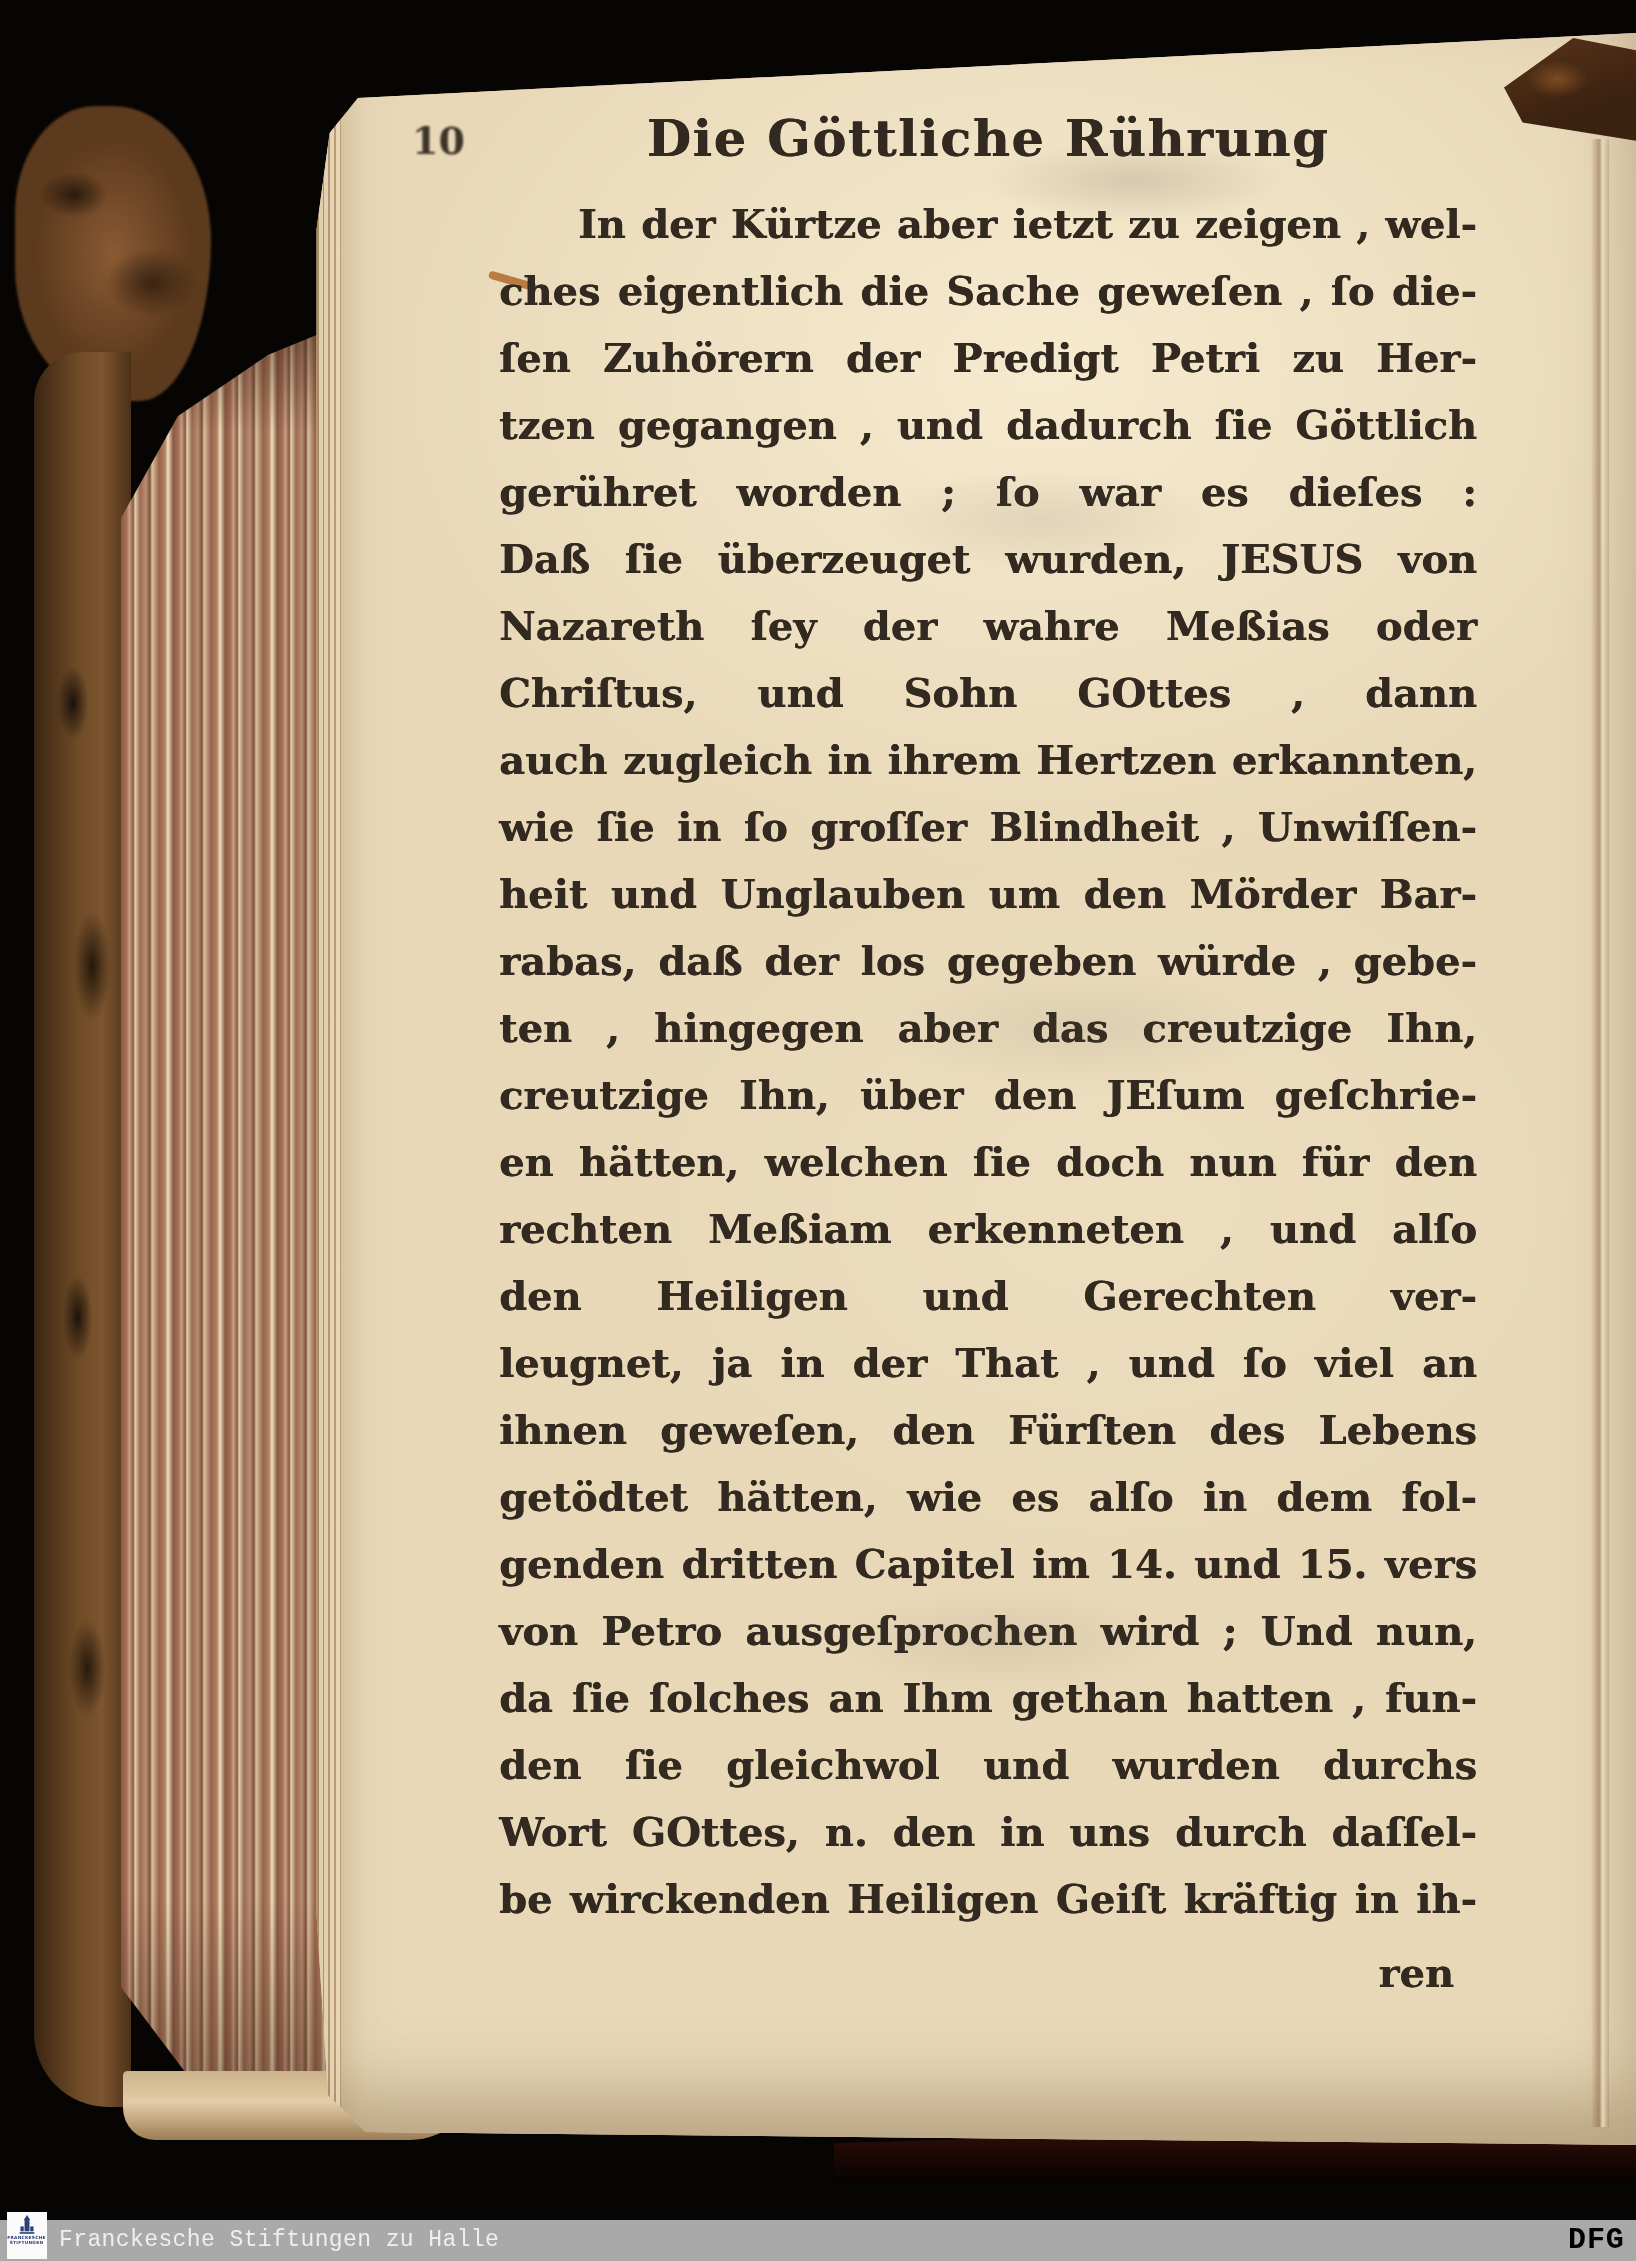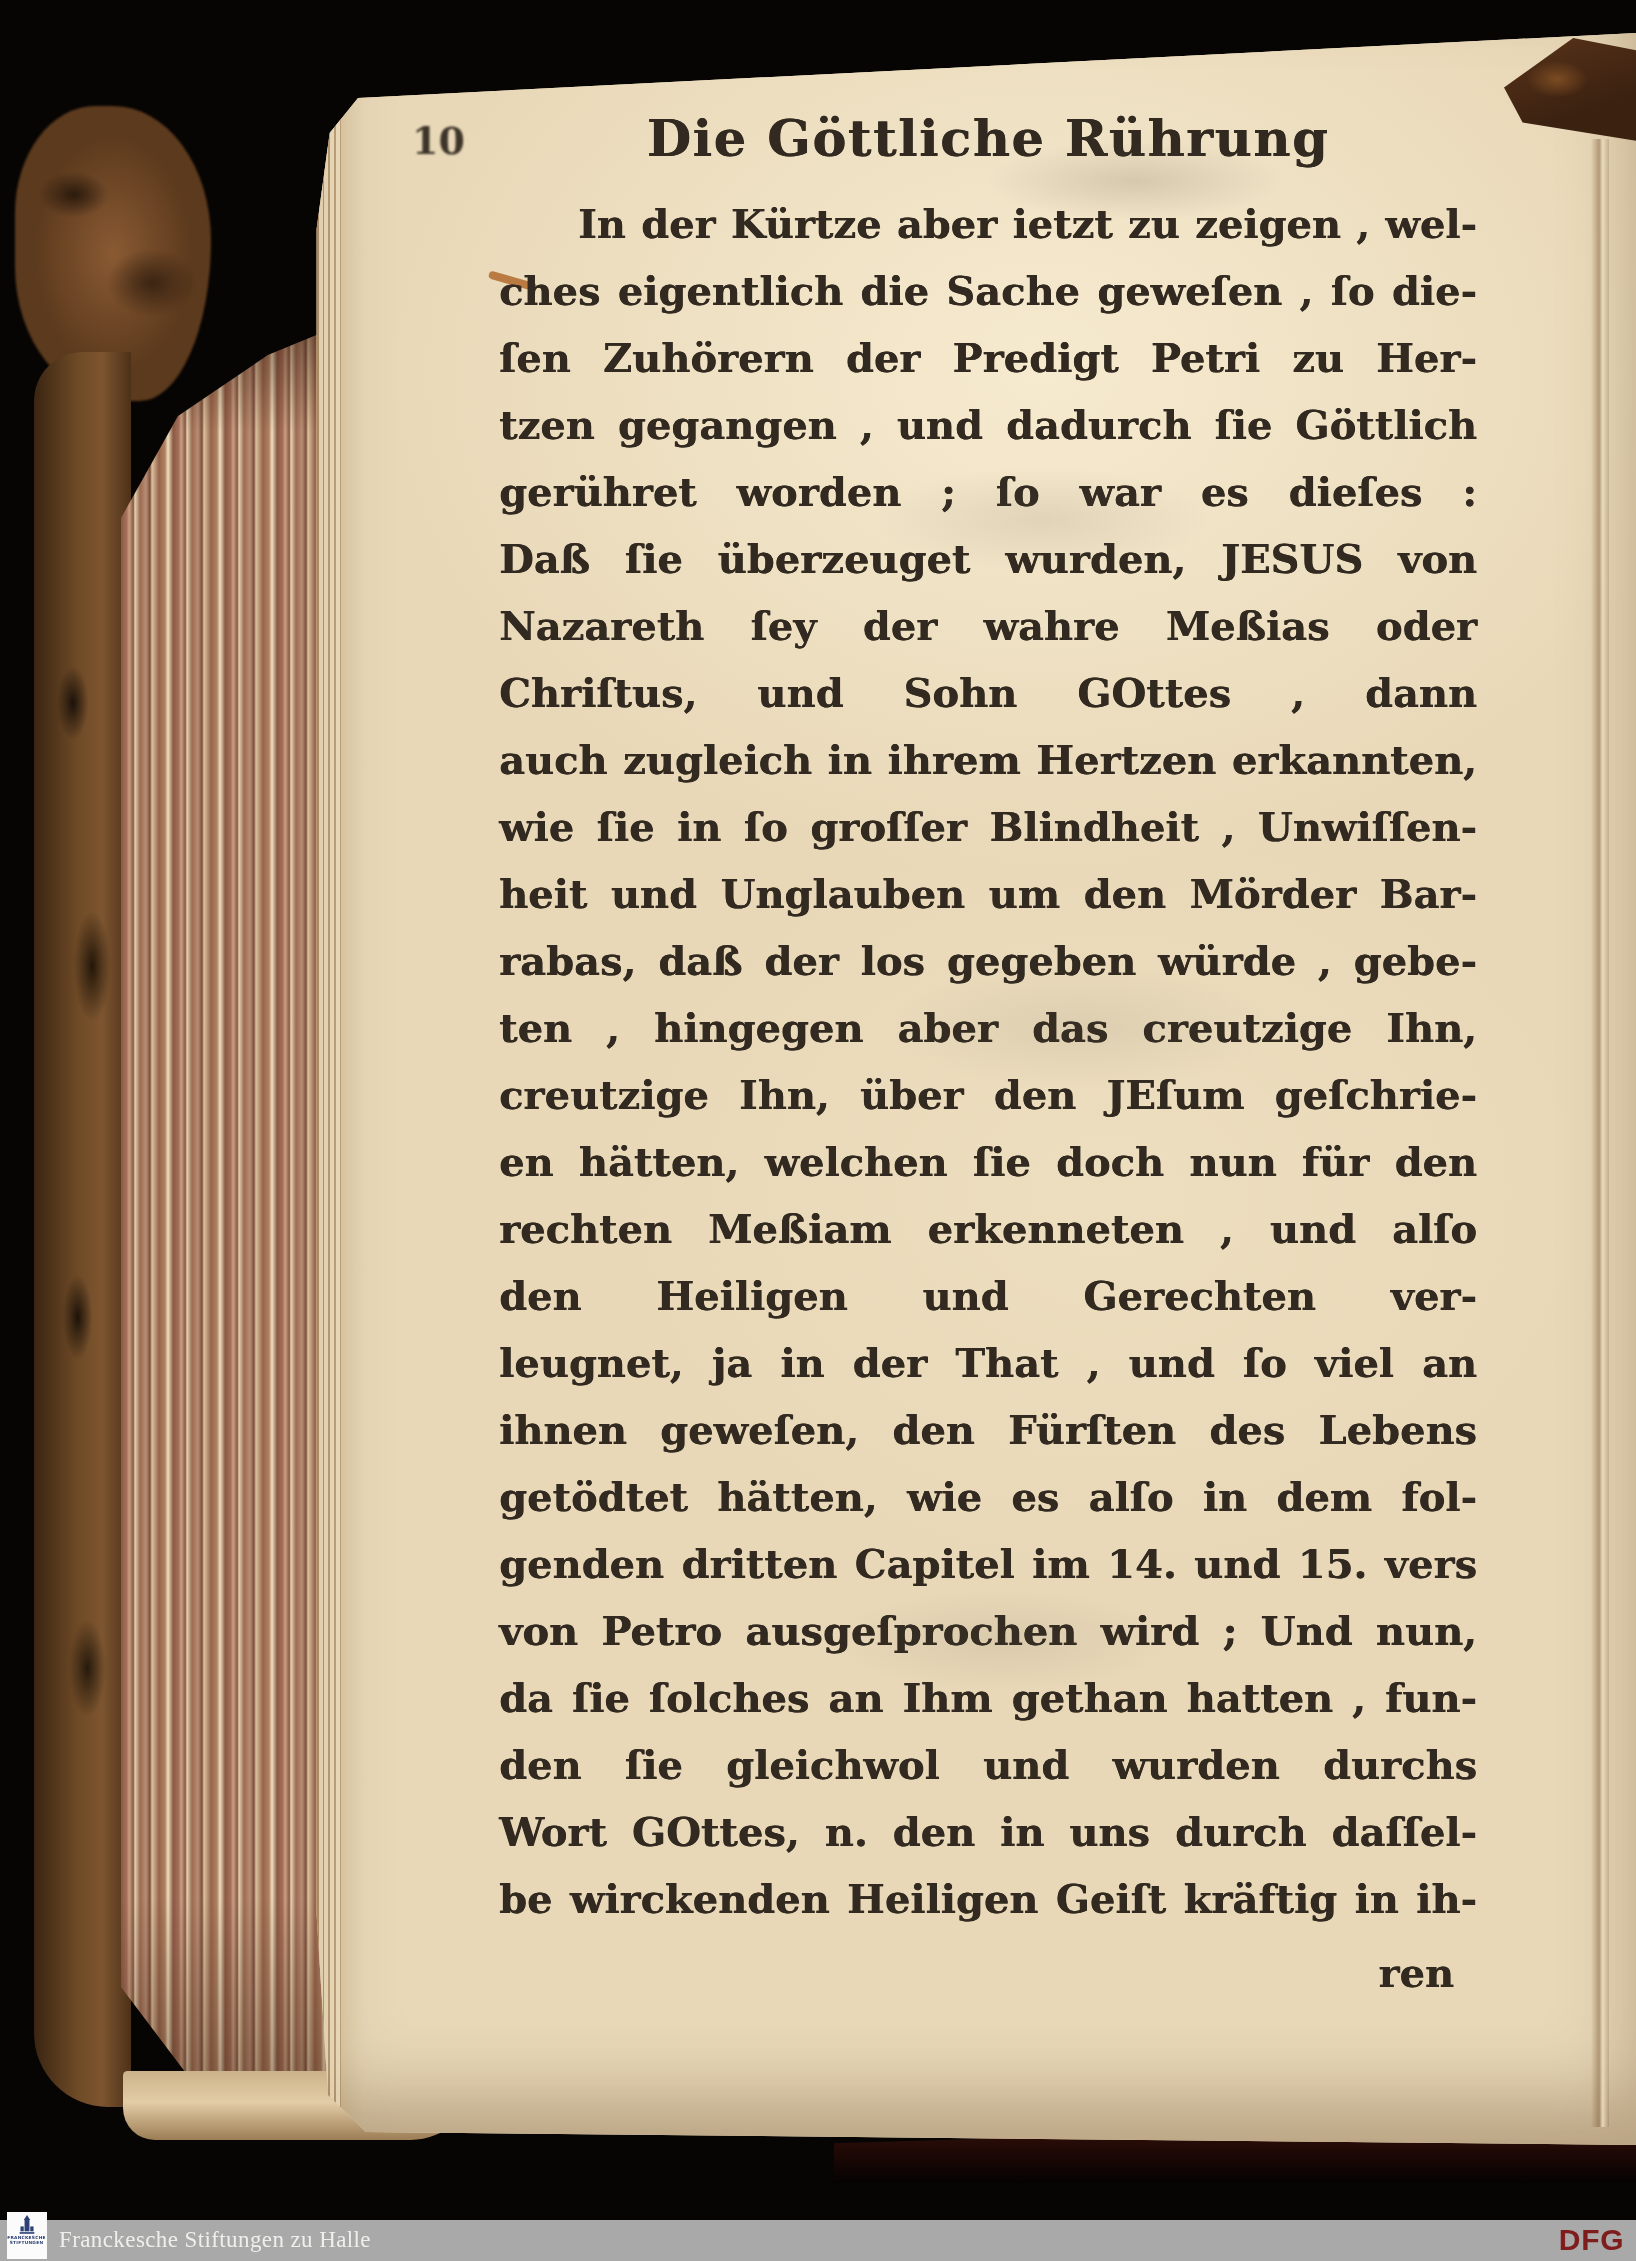--- a/index.html
+++ b/index.html
@@ -132,26 +132,26 @@
     display:flex;flex-direction:column;align-items:center;justify-content:flex-start;
     padding-top:3.3px;box-sizing:border-box;
   }
   .logo-glyph{width:18px;height:19.6px;flex:0 0 auto;}
   .logo-word{
     font-family:"DejaVu Sans","Liberation Sans",sans-serif;
     font-size:4.3px;line-height:5.3px;color:#2c4077;letter-spacing:0.3px;
     font-weight:bold;text-align:center;
   }
   .institution-name{
-    left:59px;top:6.5px;font-family:Liberation Serif, serif;
+    left:59px;top:6.5px;font-family:Liberation Mono, monospace;
     font-size:23px;color:#efefec;letter-spacing:0.4px;text-align:center;
   }
   .dfg-logo{
-    right:11.5px;top:3.3px;font-family:Liberation Sans, sans-serif;
-    font-size:30px;font-weight:bold;color:#7f1d1d;letter-spacing:0.8px;
+    right:11.5px;top:3.3px;font-family:Liberation Mono, monospace;
+    font-size:30px;font-weight:bold;color:#000000;letter-spacing:0.8px;
   }
 </style>
 </head>
 <body>
 
 <div class="abs leather-blob-tl"></div>
 <div class="abs foredge-leather"></div>
 <div class="abs foredge-stripes"></div>
 <div class="abs foredge-bottom-cap"></div>
 <div class="abs bottom-shadow-maroon"></div>

